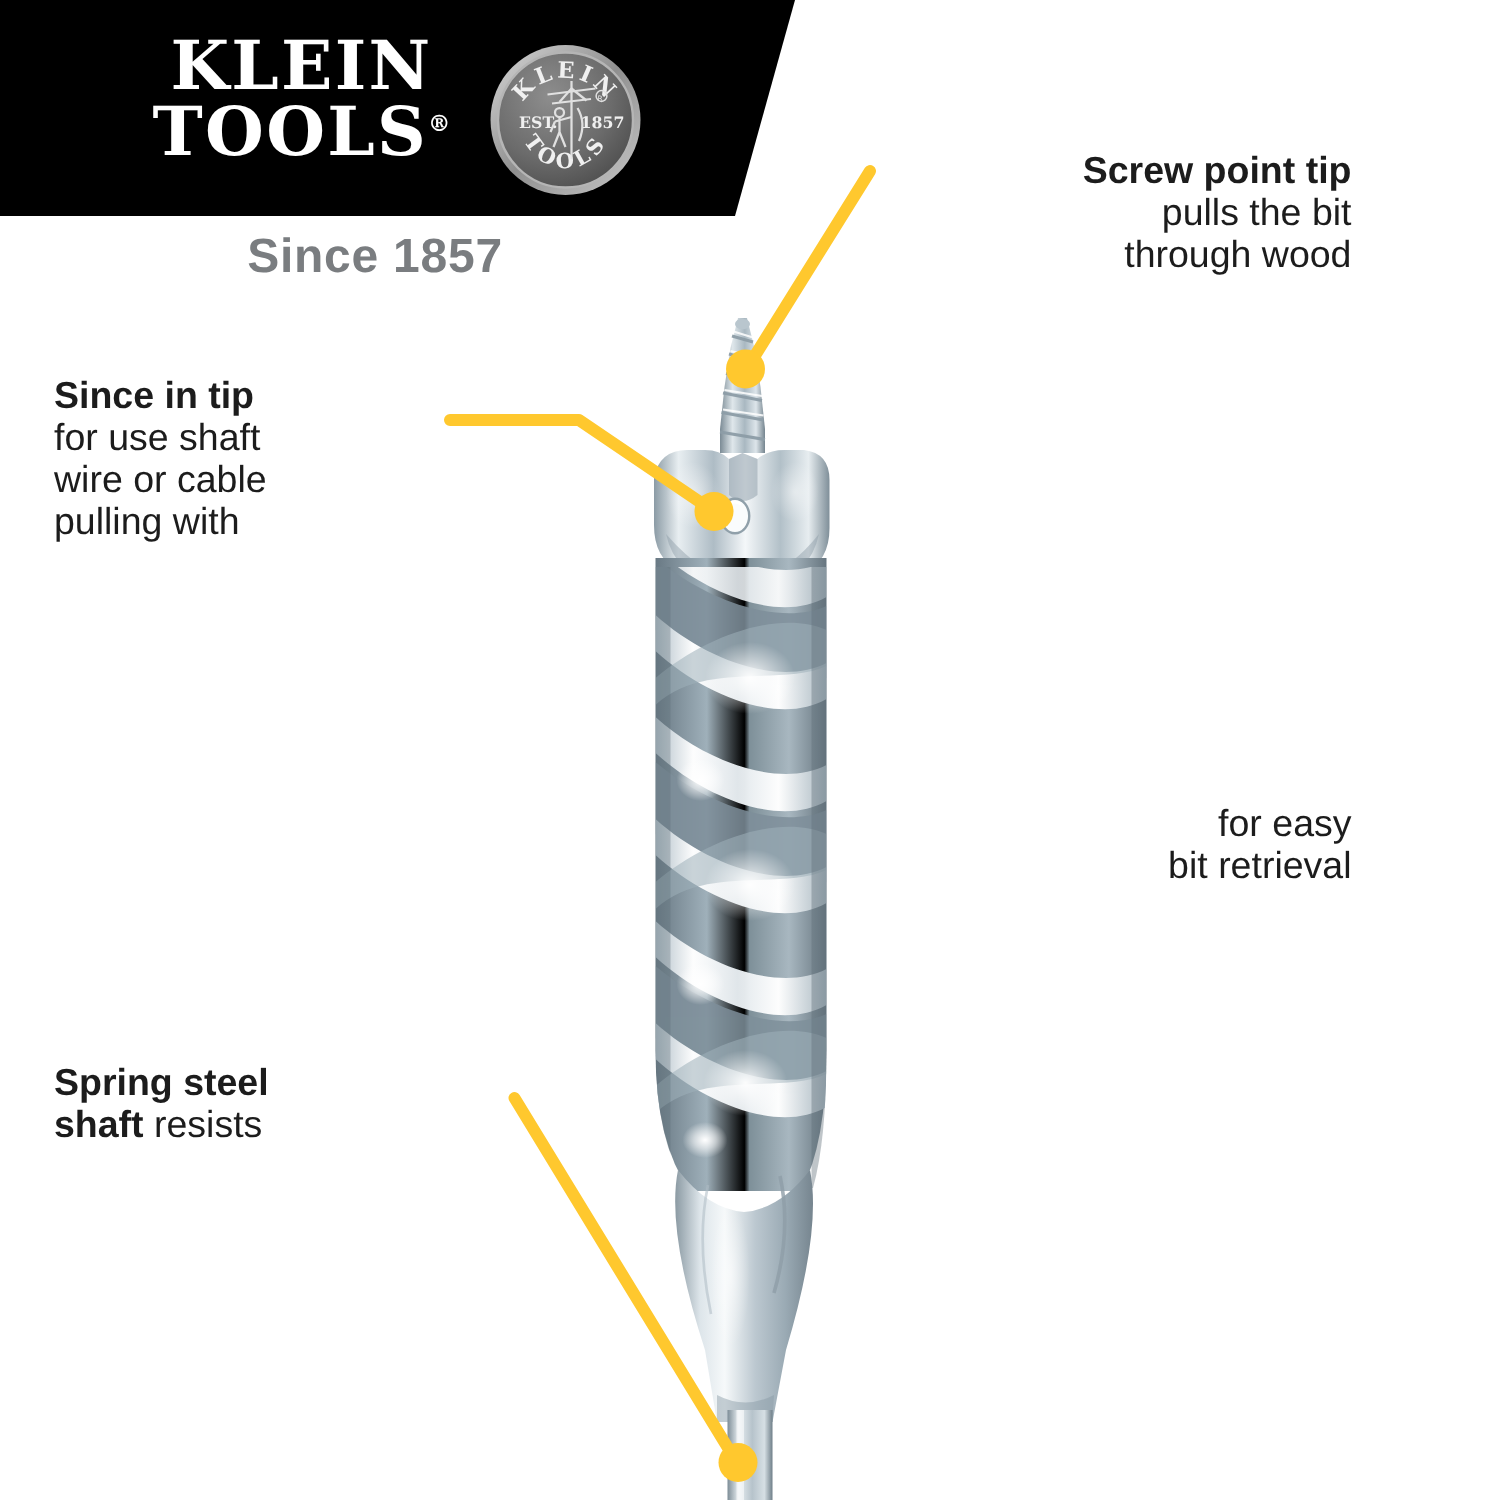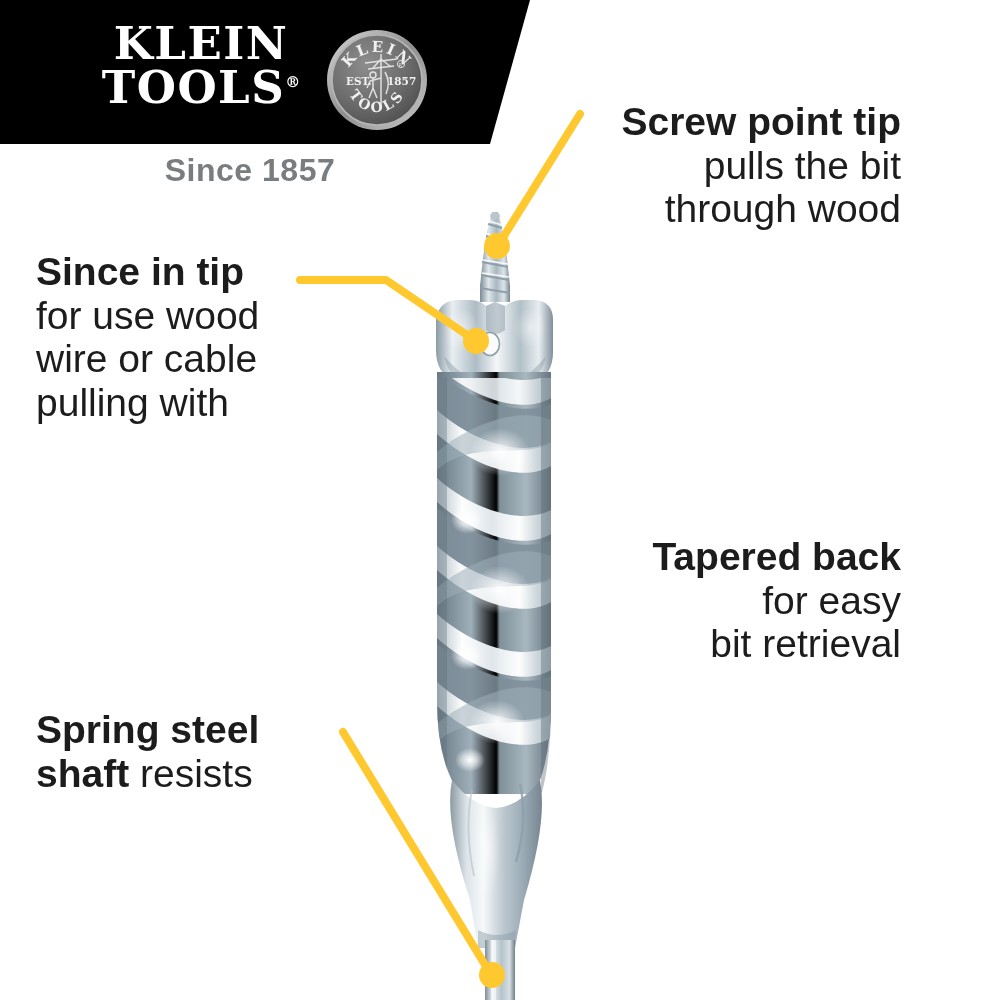--- a/index.html
+++ b/index.html
@@ -59,21 +59,21 @@
     font-size: 32px;
     font-weight: 700;
     letter-spacing: 0.5px;
     font-stretch: condensed;
   }
 
   
   .callout {
     position: absolute;
     color: #1c1c1c;
-    font-size: 39px;
+    font-size: 25px;
     line-height: 1.12;
     font-stretch: condensed;
   }
   .callout b { font-weight: 700; }
   .callout .ln { display: block; white-space: nowrap; }
   .align-right { text-align: right; }
   .align-left  { text-align: left; }
 
   #callout-screw  { right: 27px; top: 100px;  width: 430px; }
   #callout-hole   { left: 36px;  top: 250px;  width: 330px; }
@@ -335,27 +335,26 @@
   <div id="since">Since 1857</div>
 
   <div class="callout align-right" id="callout-screw">
     <span class="ln"><b>Screw point tip</b></span>
     <span class="ln">pulls the bit</span>
     <span class="ln">through wood</span>
   </div>
 
   <div class="callout align-left" id="callout-hole">
     <span class="ln"><b>Since in tip</b></span>
-    <span class="ln">for use wood</span>
+    <span class="ln">for use shaft</span>
     <span class="ln">wire or cable</span>
     <span class="ln">pulling with</span>
   </div>
 
   <div class="callout align-right" id="callout-taper">
-    <span class="ln"><b>Tapered back</b></span>
     <span class="ln">for easy</span>
     <span class="ln">bit retrieval</span>
   </div>
 
   <div class="callout align-left" id="callout-spring">
     <span class="ln"><b>Spring steel</b></span>
     <span class="ln"><b>shaft</b><span> resists</span></span>
   </div>
 
 </div>

